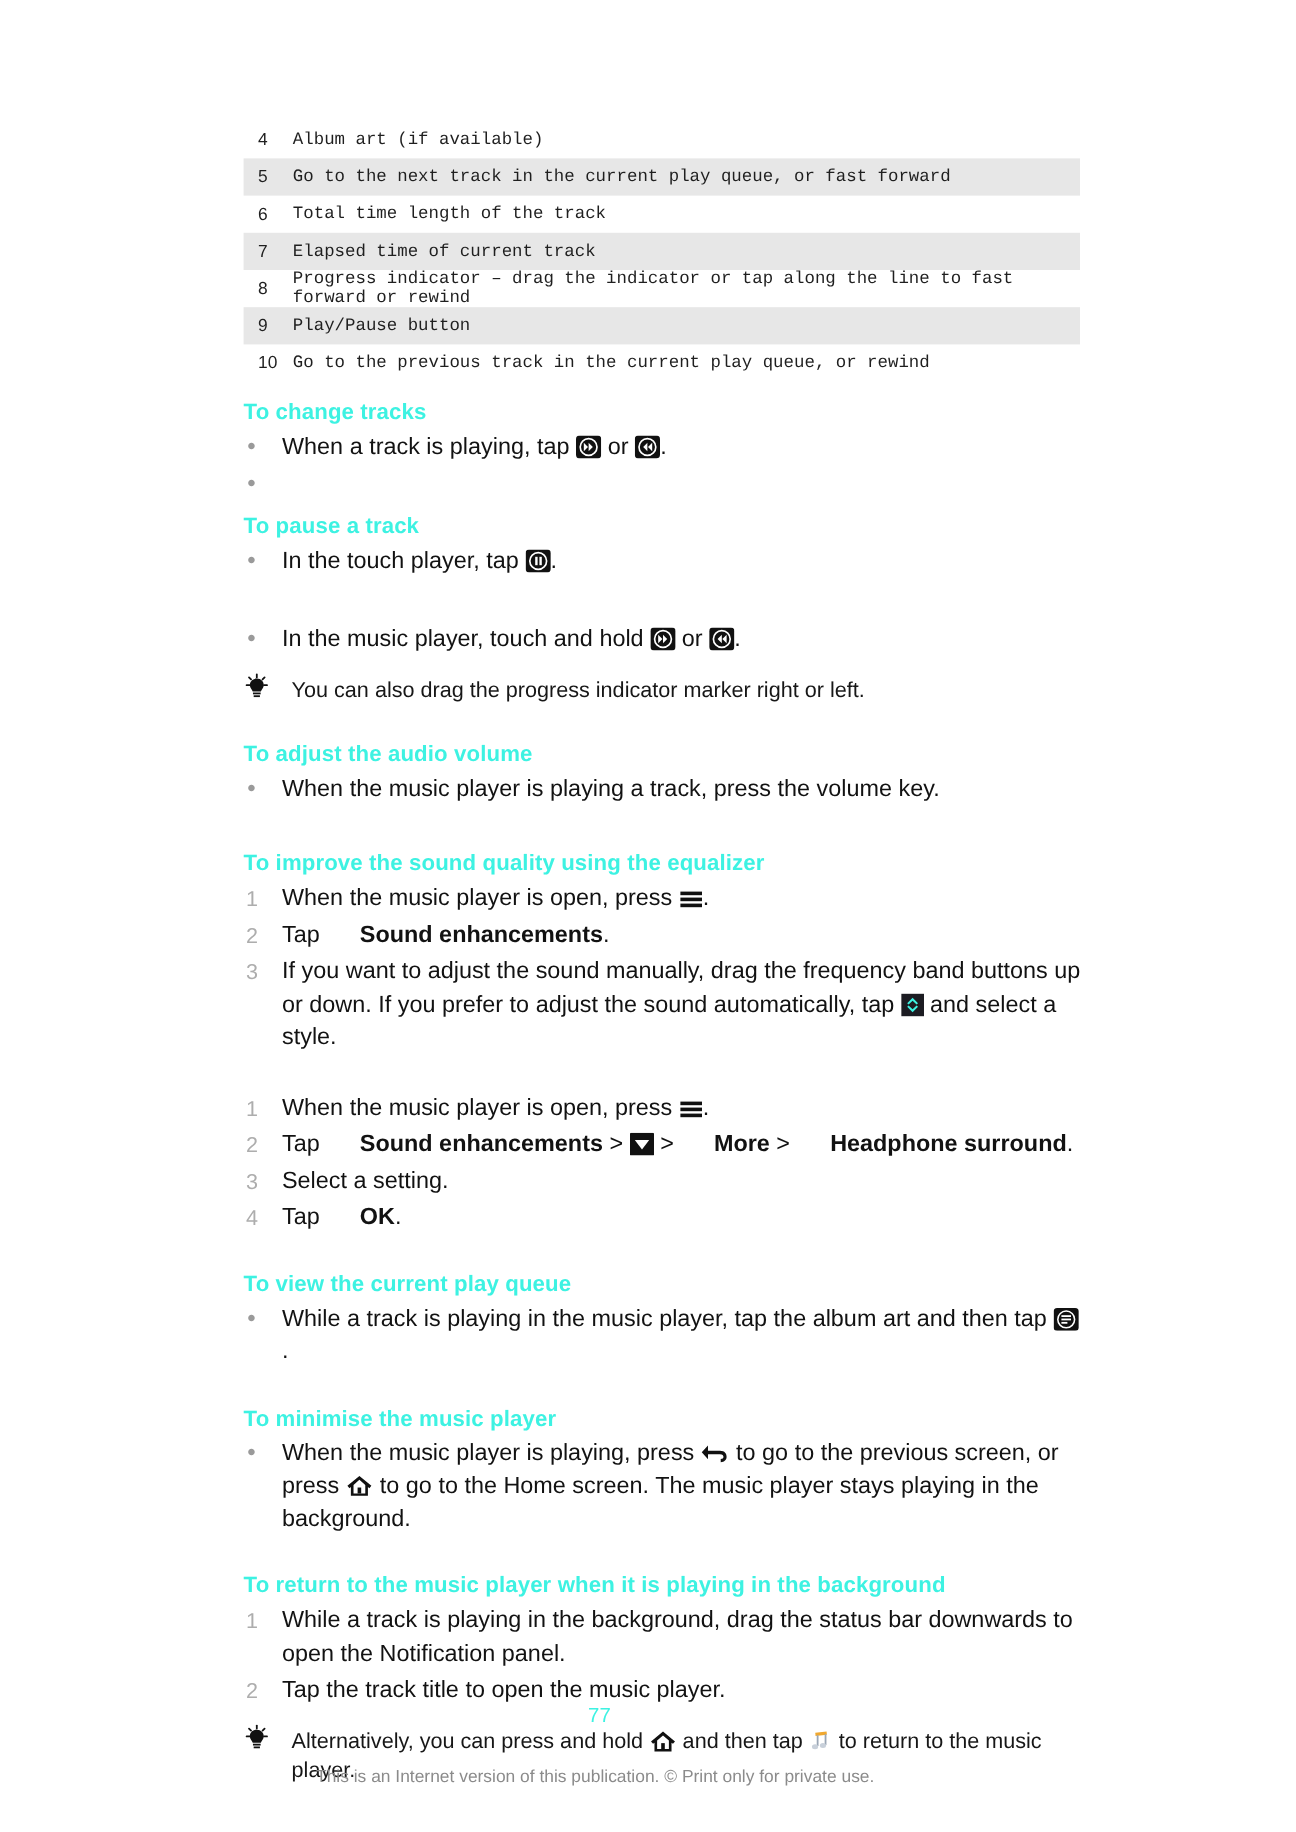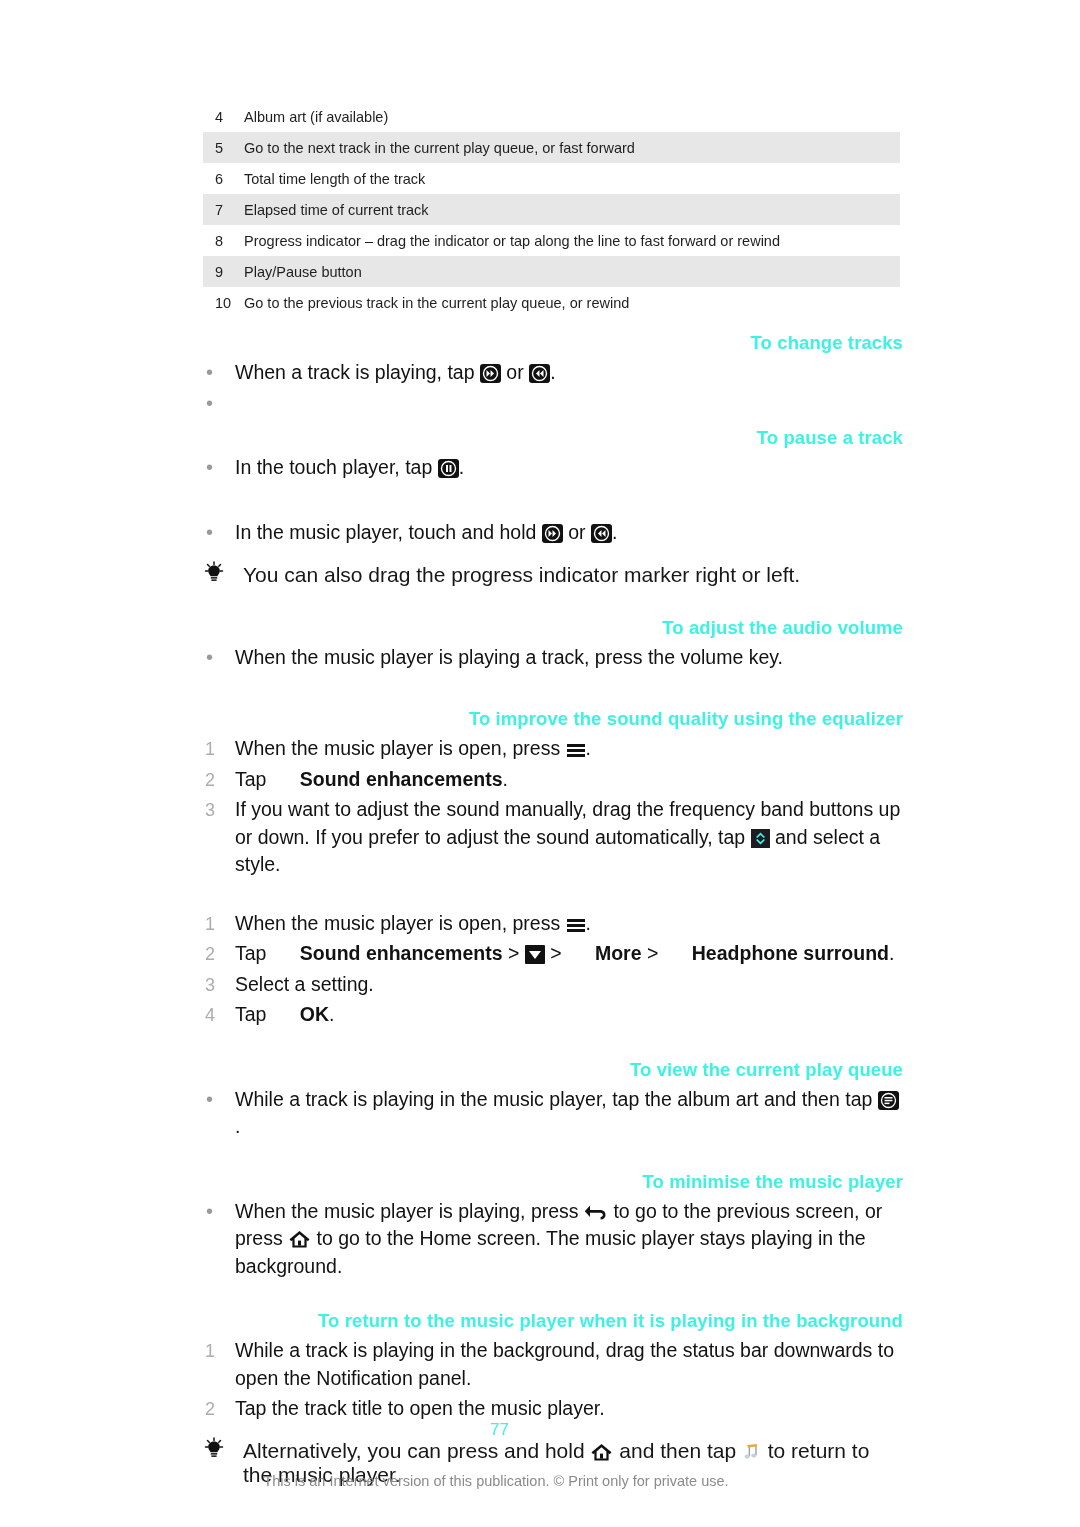--- a/index.html
+++ b/index.html
@@ -37,38 +37,37 @@
     color: #1f1f1f;
   }
   .ref-row.alt { background: #e7e7e7; }
   .ref-num {
     width: 41px;
     padding-left: 12px;
     box-sizing: border-box;
     flex: none;
     color: #1f1f1f;
   }
-  .ref-desc { flex: 1; }
+  .ref-desc { flex: 1; font-family: Liberation Mono, monospace; }
 
   
   .content {
     position: absolute;
     left: 203px;
     top: 330px;
     width: 700px;
   }
   h2.sec {
     color: #3df2e2;
     font-size: 18.5px;
     font-weight: bold;
     margin: 0;
     padding: 0;
     line-height: 26px;
     letter-spacing: 0.1px;
-    text-align: right;
   }
   .sec-block { margin-bottom: 0; }
   .gap-lg { height: 35px; }
   .gap-md { height: 28px; }
 
   ul.bul, ol.steps {
     margin: 0;
     padding: 0;
     list-style: none;
   }
@@ -98,21 +97,21 @@
     font-size: 18px;
     line-height: 28px;
     padding-left: 2px;
   }
   b, .b { font-weight: bold; margin-left: 28px; }
 
   
   .tip {
     position: relative;
     padding-left: 40px;
-    font-size: 21px;
+    font-size: 18px;
     line-height: 24px;
     color: #171717;
     margin-top: 16px;
   }
   .tip .bulb {
     position: absolute;
     left: -2px;
     top: -3px;
   }
 

